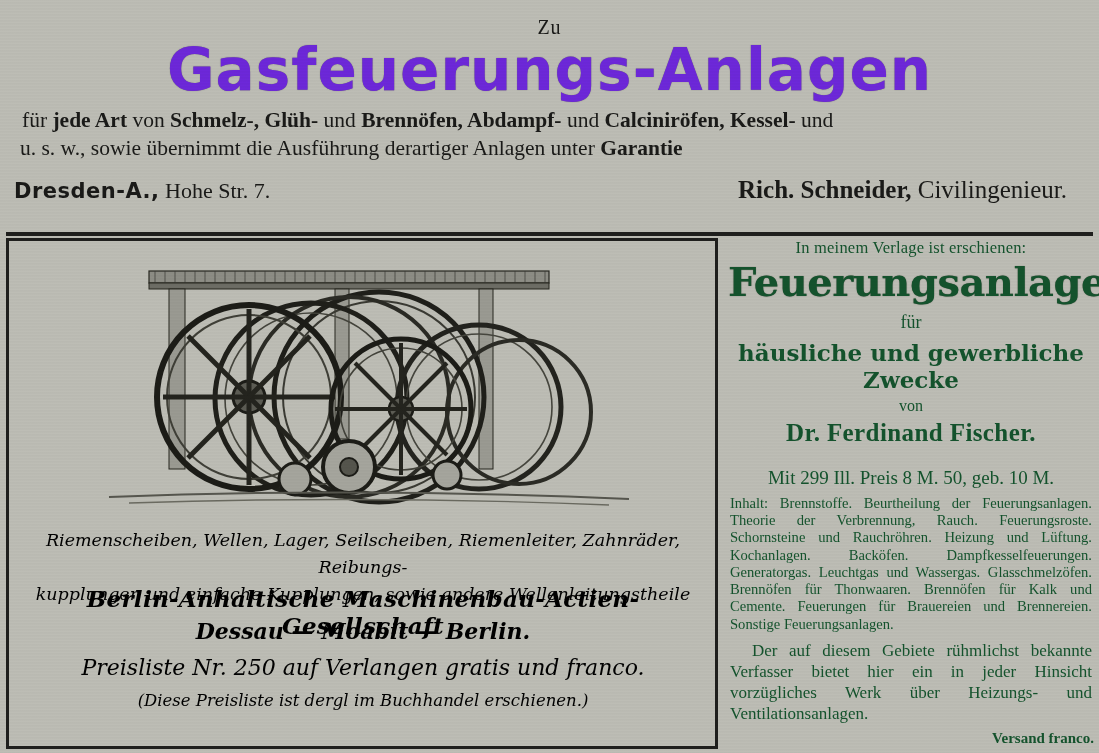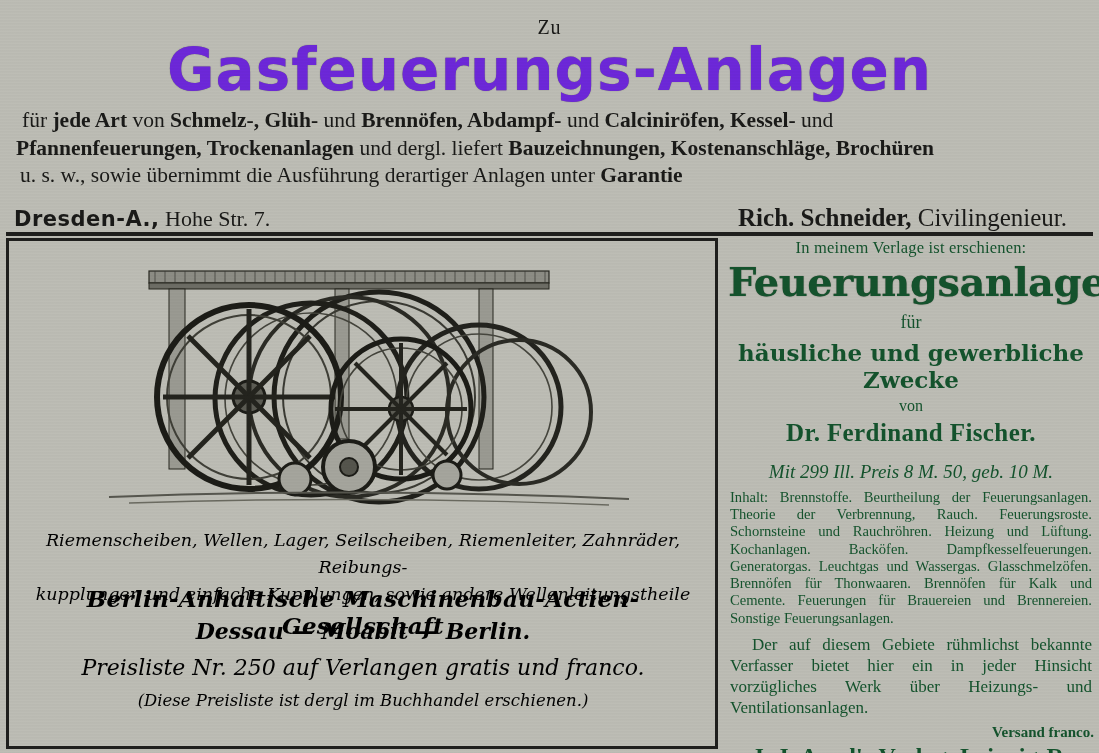--- a/index.html
+++ b/index.html
@@ -190,22 +190,21 @@
   .r-author {
     text-align: center;
     font-size: 25px;
     font-weight: bold;
     margin-top: 4px;
     letter-spacing: .4px;
   }
   .r-price {
     text-align: center;
     font-size: 19px;
-    margin-top: 14px;
-    font-style: italic;
+    margin-top: 20px;
   }
   .r-inhalt {
     font-size: 14.6px;
     line-height: 1.18;
     text-align: justify;
     margin-top: 6px;
     padding: 0 2px;
   }
   .r-para {
     font-size: 17px;
@@ -242,23 +241,20 @@
 
 <div id="page">
 
   <div id="top-ad">
     <div class="zu">Zu</div>
     <div class="headline">Gasfeuerungs-Anlagen</div>
 
     <div class="body-lines">
       <div class="bl l1">
         <span>für </span><span class="b">jede Art</span><span> von </span><span class="b">Schmelz-, Glüh-</span><span> und </span><span class="b">Brennöfen, Abdampf-</span><span> und </span><span class="b">Calciniröfen, Kessel-</span><span> und</span>
-      </div>
-      <div class="bl l2">
-        <span class="b">Pfannenfeuerungen, Trockenanlagen</span><span> und dergl. liefert </span><span class="b">Bauzeichnungen, Kostenanschläge, Brochüren</span>
       </div>
       <div class="bl l3">
         <span>u. s. w., sowie übernimmt die Ausführung derartiger Anlagen unter </span><span class="b">Garantie</span>
       </div>
     </div>
 
     <div class="addr-row">
       <div class="addr-left">
         <span class="city">Dresden-A.,</span><span> Hohe Str. 7.</span>
       </div>

